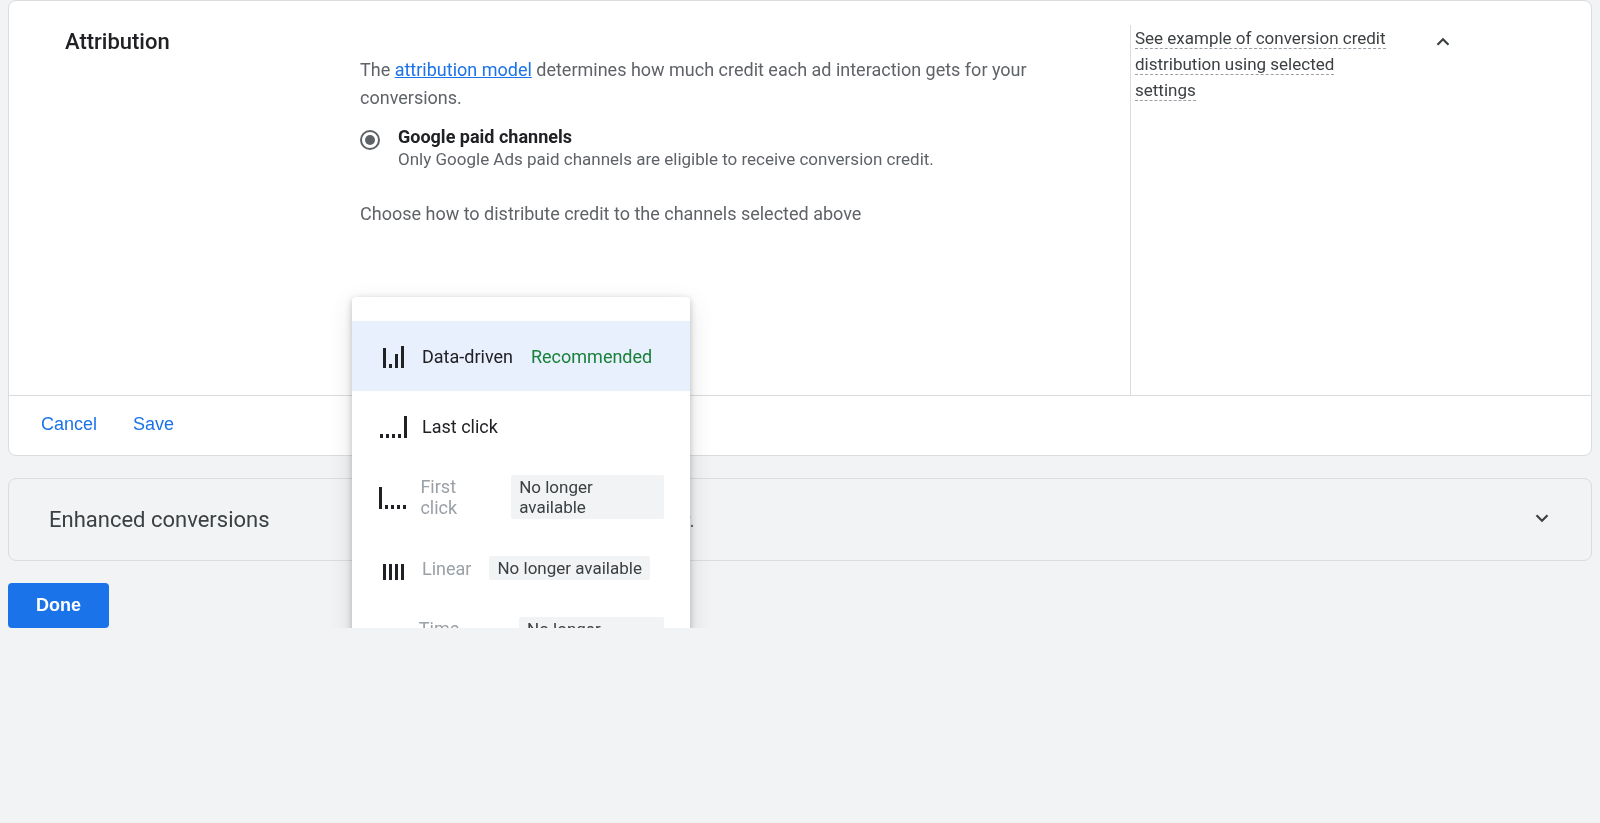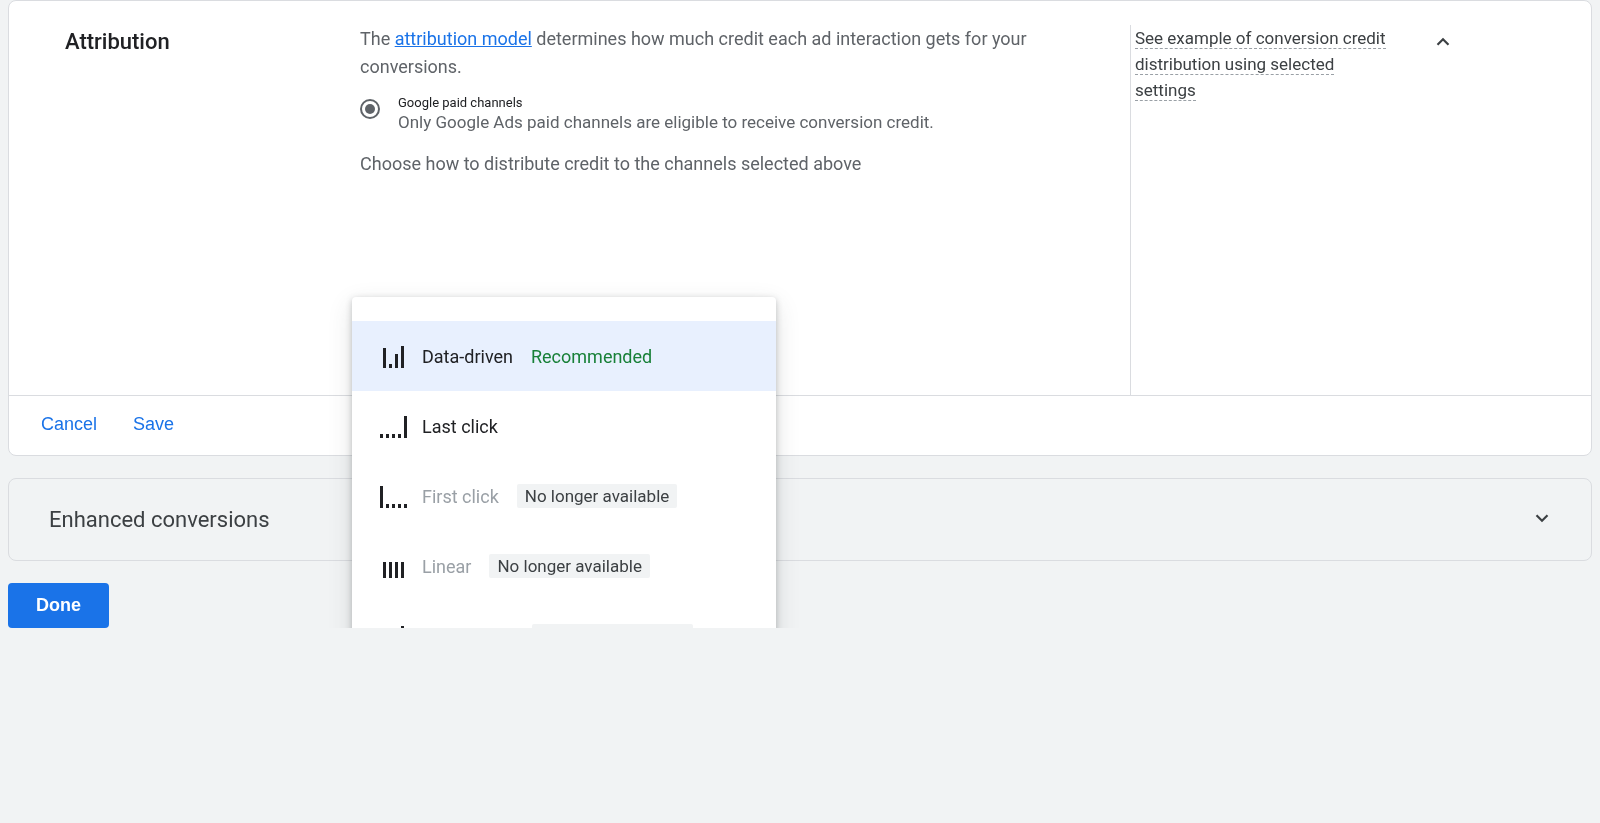--- a/index.html
+++ b/index.html
@@ -34,39 +34,40 @@
   .section-body {
     flex: 1 1 auto;
     padding-right: 20px;
     max-width: 770px;
   }
   .section-body p {
     font-size: 18px;
     line-height: 28px;
     color: #5f6368;
     margin-bottom: 14px;
+    margin-top: 31px;
   }
   .link {
     color: #1a73e8;
     text-decoration: underline;
   }
   .radio-row {
     display: flex;
     align-items: flex-start;
     gap: 18px;
     margin: 10px 0 18px 0;
   }
   .radio-outer {
     width: 20px; height:20px; border-radius:50%;
     border: 2px solid #5f6368; position: relative; flex:0 0 20px;
     margin-top: 4px;
     display:flex; align-items:center; justify-content:center;
   }
   .radio-outer .dot { width:10px; height:10px; border-radius:50%; background:#5f6368; }
-  .radio-label-main { font-size: 13px; font-weight: 400; color:#202124; }
+  .radio-label-main { font-size: 18px; font-weight: 700; color:#202124; }
   .radio-label-sub  { font-size: 17px; color:#5f6368; margin-top:2px; }
   .side-col {
     width: 330px; flex: 0 0 330px;
     border-left: 1px solid #dadce0;
     padding-left: 4px;
     min-height: 370px;
     display:flex; align-items:flex-start; gap:28px;
   }
   .side-link {
     color:#3c4043;
@@ -106,21 +107,21 @@
   .enh-chevron { padding:6px; cursor:pointer; }
   .done-btn {
     background:#1a73e8; color:#fff; border:none; border-radius:4px;
     font-size:18px; font-weight:700; padding: 12px 28px; margin-left:8px; cursor:pointer;
   }
   
   .menu {
     position:absolute;
     left: 343px;
     top: 296px;
-    width: 424px;
+    width: 338px;
     background:#fff;
     border-radius:4px;
     box-shadow: 0 2px 6px rgba(60,64,67,.3), 0 8px 24px rgba(60,64,67,.15);
     padding: 24px 0;
     z-index: 50;
   }
   .menu-item {
     display:flex; align-items:center; gap: 14px;
     padding: 14px 26px;
     font-size: 18px;

